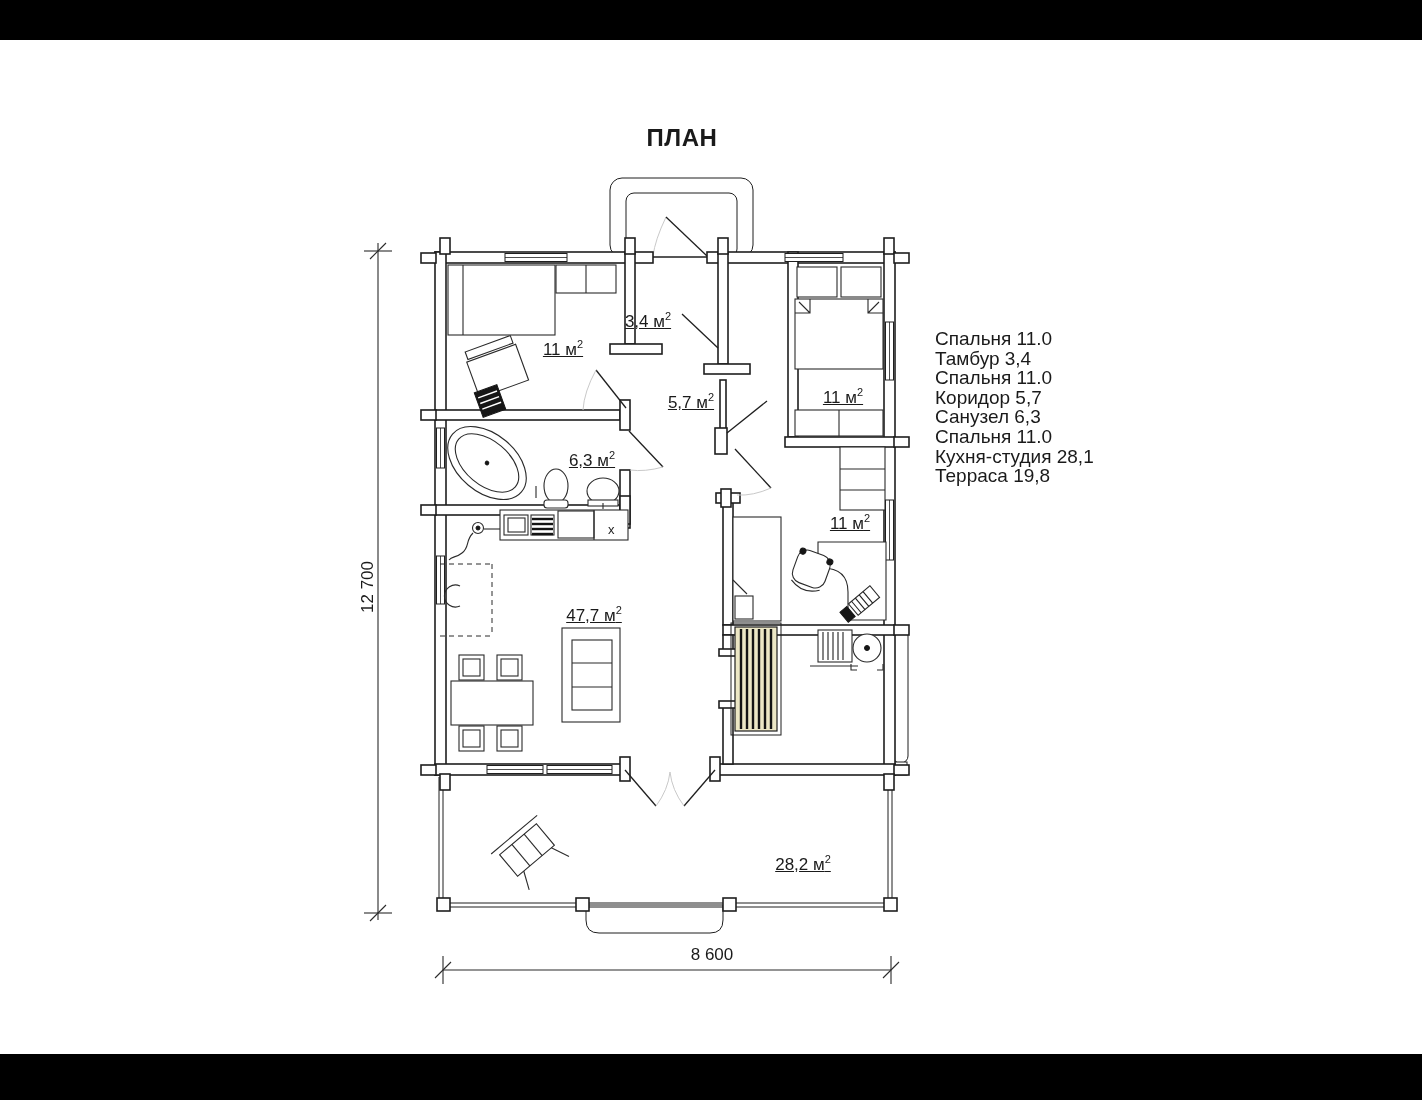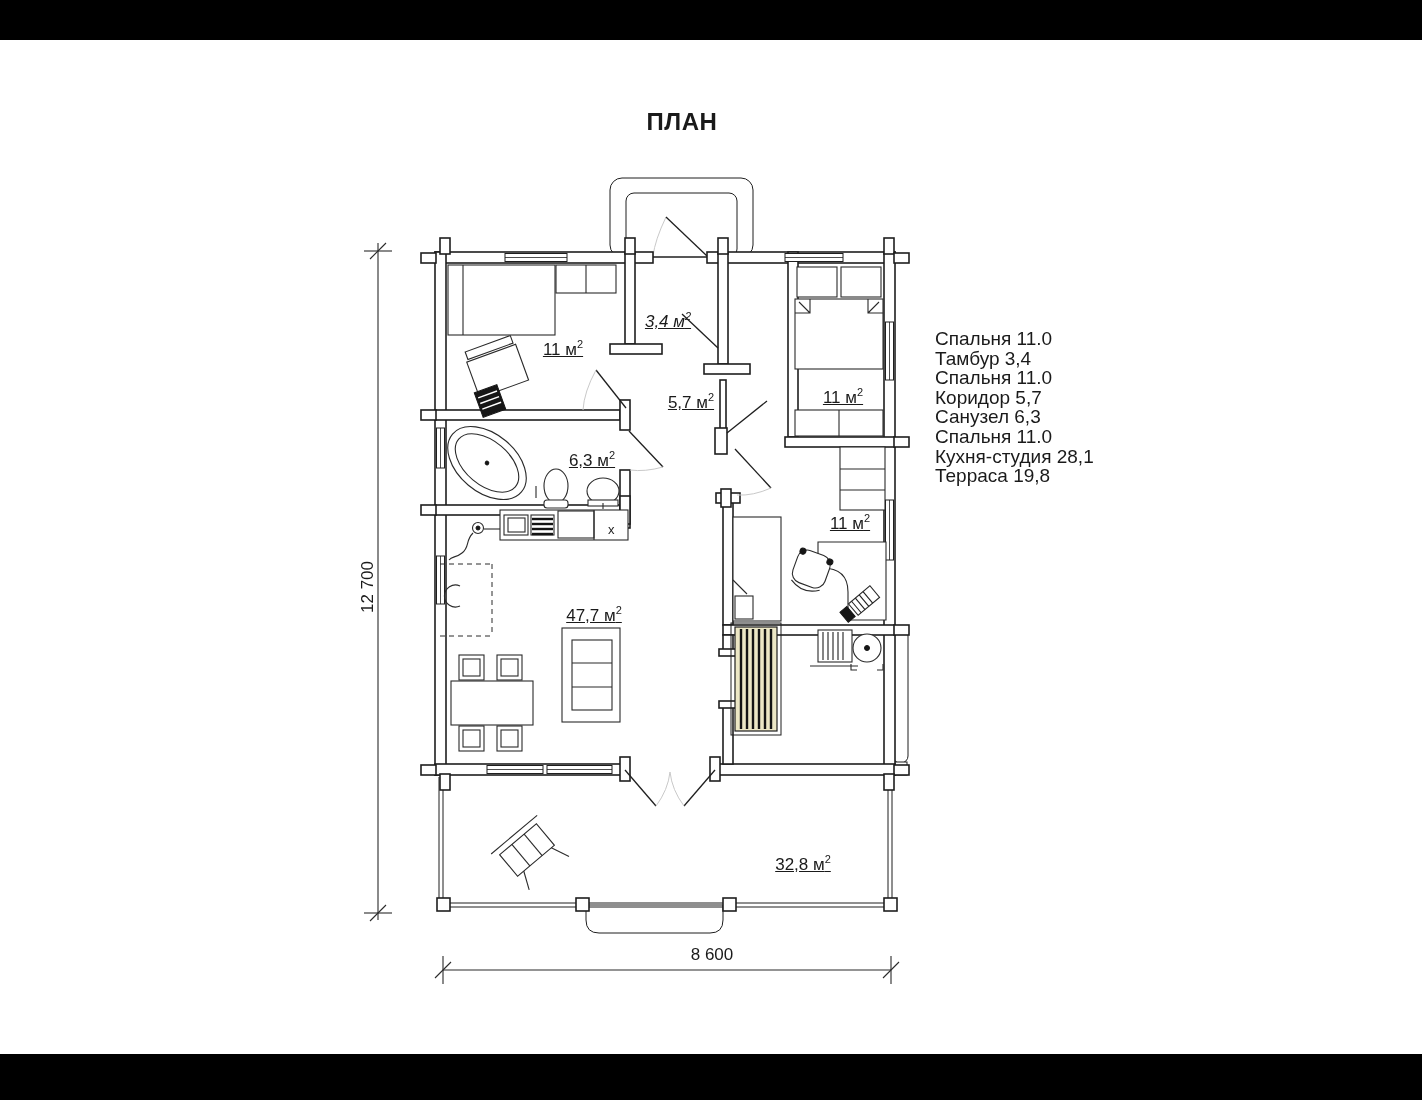--- a/index.html
+++ b/index.html
@@ -1,21 +1,21 @@
 <!DOCTYPE html>
 <html><head>
 <meta charset="utf-8">
 <style>
   html,body{margin:0;padding:0;background:#444;}
   .stage{position:relative;width:1422px;height:1100px;background:#ffffff;overflow:hidden;
          font-family:"Liberation Sans",sans-serif;color:#1a1a1a;}
   .letterbox{position:absolute;left:0;width:100%;background:#000;}
   .letterbox.top{top:0;height:40px;}
   .letterbox.bottom{top:1054px;height:46px;}
-  .page-title{position:absolute;left:682px;top:108px;transform:translateX(-50%);
+  .page-title{position:absolute;left:682px;top:124px;transform:translateX(-50%);
               font-size:24px;font-weight:700;letter-spacing:.5px;white-space:nowrap;}
   .legend{position:absolute;left:935px;top:329px;font-size:19px;line-height:19.6px;white-space:nowrap;}
   .room-label{position:absolute;transform:translate(-50%,-50%);font-size:17px;
               text-decoration:underline;white-space:nowrap;}
   .room-label sup{font-size:11px;line-height:0;}
   .dim-label{position:absolute;font-size:17px;white-space:nowrap;}
   .dim-label.h{left:667px;top:945px;transform:translateX(-50%);margin-left:45px;}
   .dim-label.v{left:368px;top:587px;transform:translate(-50%,-50%) rotate(-90deg);}
   svg{position:absolute;left:0;top:0;}
   .wall{fill:#fff;stroke:#1f1f1f;stroke-width:1.6;}
@@ -303,27 +303,27 @@
       <line x1="443" y1="956" x2="443" y2="984" class="dim"></line>
       <line x1="891" y1="956" x2="891" y2="984" class="dim"></line>
       <line x1="435" y1="978" x2="451" y2="962" class="dim"></line>
       <line x1="883" y1="978" x2="899" y2="962" class="dim"></line>
     </g>
   </svg>
 
   <div class="page-title">ПЛАН</div>
 
   <div class="room-label" style="left:563px;top:350px;"><span>11 м</span><sup>2</sup></div>
-  <div class="room-label" style="left:668px;top:322px;font-style:italic;"><span>3,4 м</span><sup>2</sup></div>
+  <div class="room-label" style="left:648px;top:322px;"><span>3,4 м</span><sup>2</sup></div>
   <div class="room-label" style="left:843px;top:398px;"><span>11 м</span><sup>2</sup></div>
   <div class="room-label" style="left:691px;top:403px;text-align:center;"><span>5,7 м</span><sup>2</sup></div>
   <div class="room-label" style="left:592px;top:461px;"><span>6,3 м</span><sup>2</sup></div>
   <div class="room-label" style="left:850px;top:524px;"><span>11 м</span><sup>2</sup></div>
   <div class="room-label" style="left:594px;top:616px;"><span>47,7 м</span><sup>2</sup></div>
-  <div class="room-label" style="left:803px;top:865px;"><span>32,8 м</span><sup>2</sup></div>
+  <div class="room-label" style="left:803px;top:865px;"><span>28,2 м</span><sup>2</sup></div>
 
   <div class="dim-label v">12 700</div>
   <div class="dim-label h">8 600</div>
 
   <div class="legend">
     <div>Спальня 11.0</div>
     <div>Тамбур 3,4</div>
     <div>Спальня 11.0</div>
     <div>Коридор 5,7</div>
     <div>Санузел 6,3</div>

